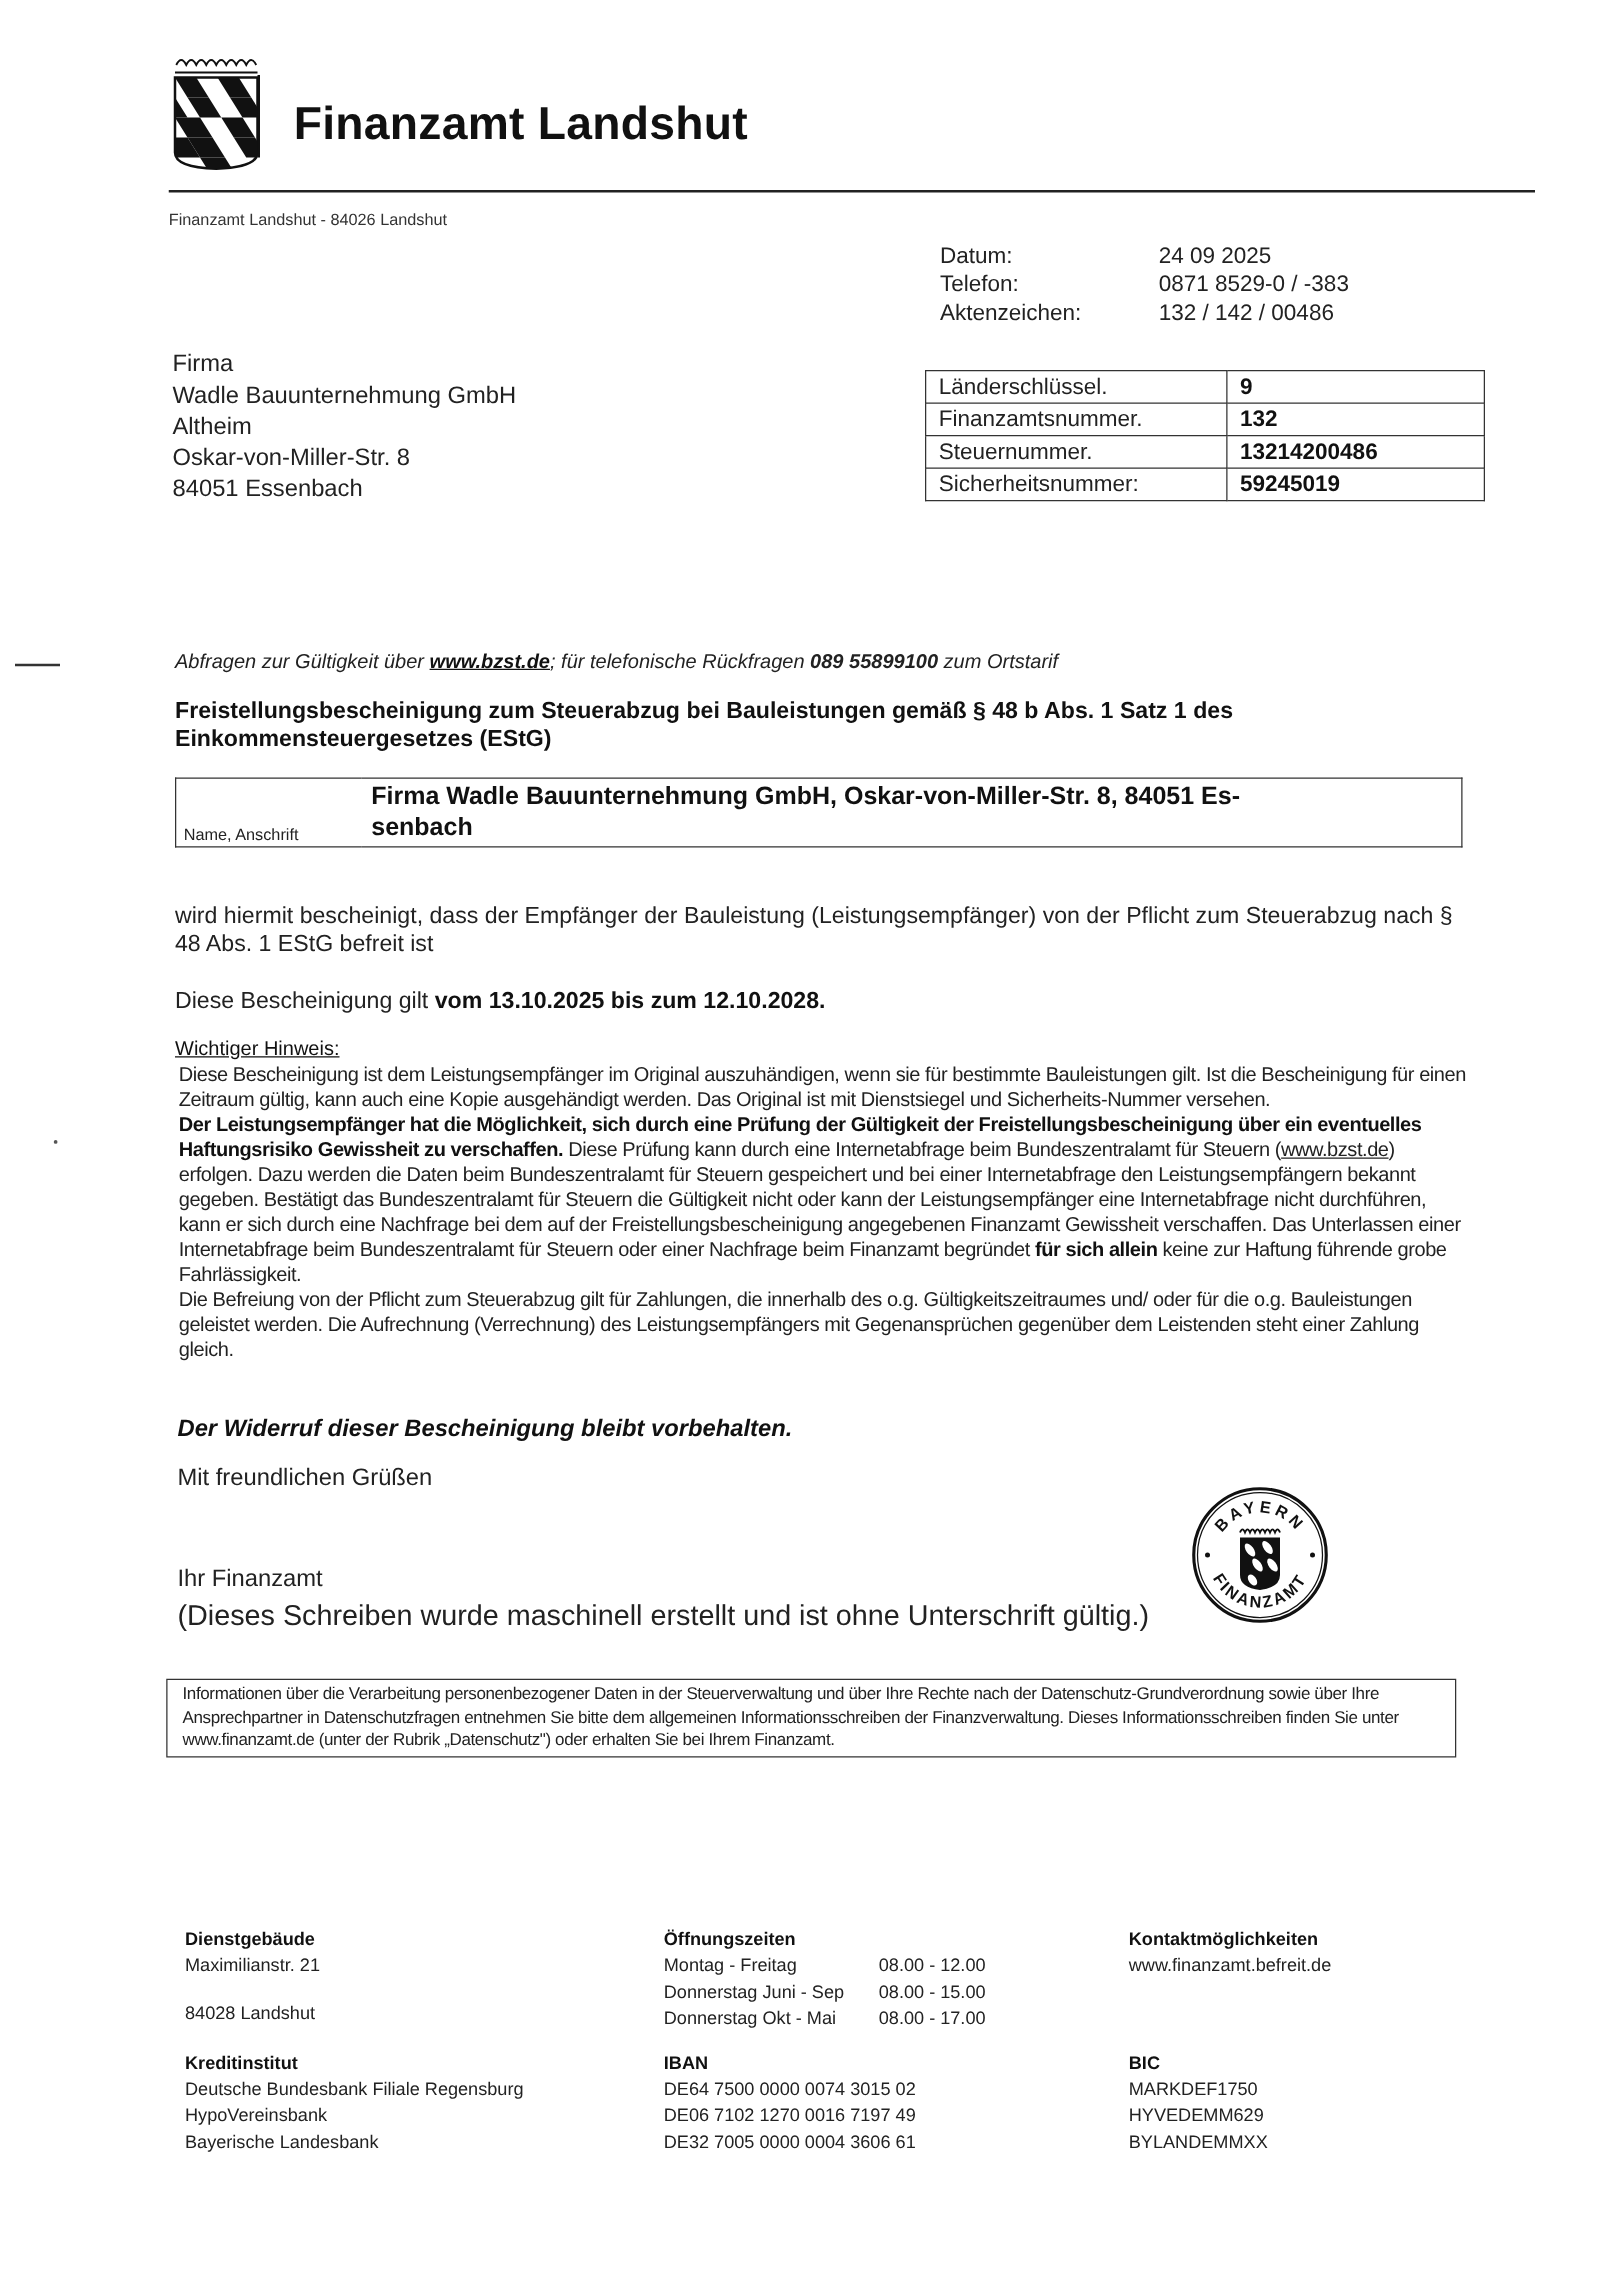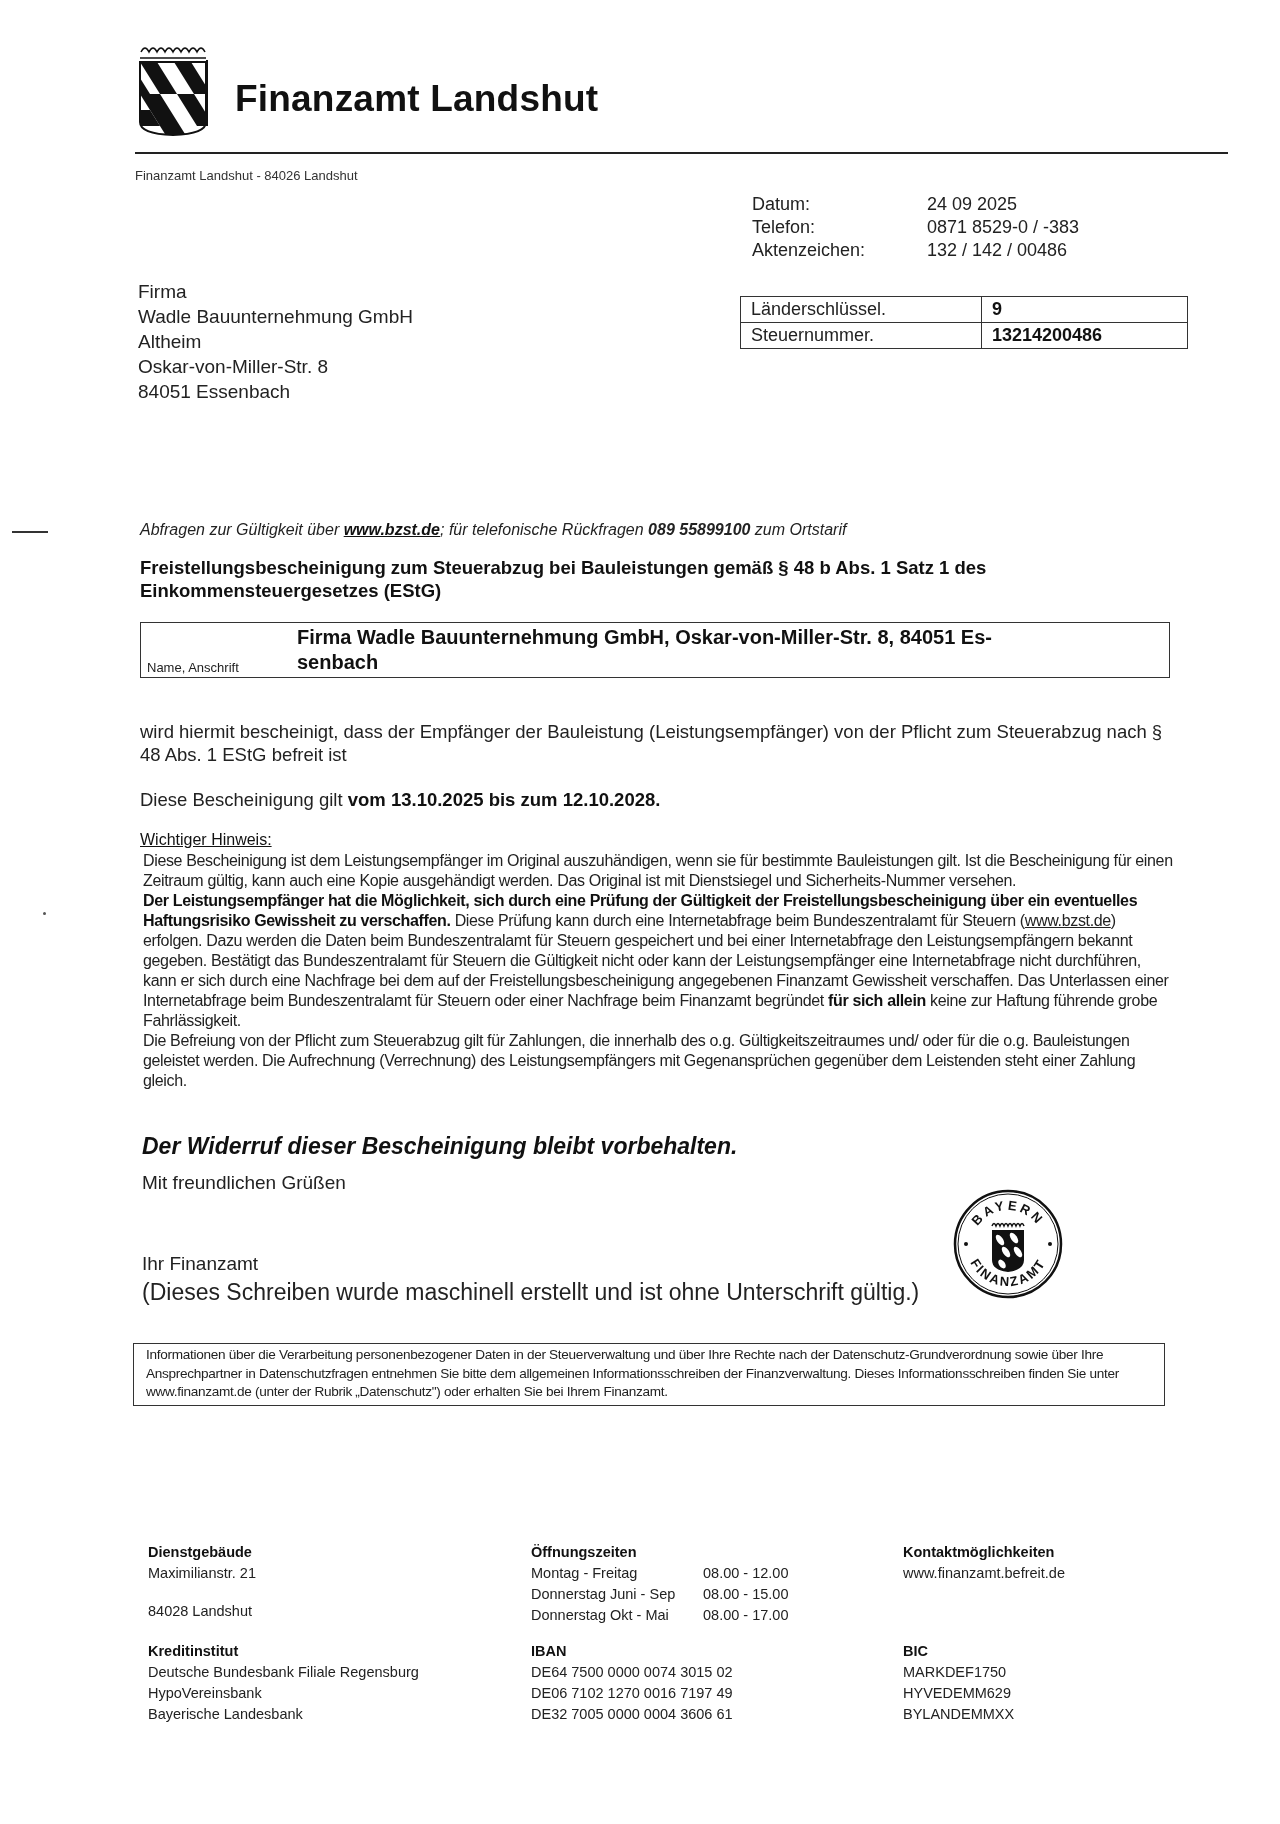--- a/index.html
+++ b/index.html
@@ -48,21 +48,21 @@
 
     .body1 { left: 140px; top: 720px; width: 1030px; font-size: 18.5px; line-height: 23px; color: #222; }
     .validity { left: 140px; top: 789px; font-size: 18.5px; color: #222; }
     .validity b { font-weight: bold; color: #111; }
 
     .hint-head { left: 140px; top: 831px; font-size: 16px; font-weight: normal; text-decoration: underline; color: #111; }
     .hint { left: 143px; top: 851px; width: 1032px; font-size: 16px; line-height: 20px; color: #222; letter-spacing: -0.35px; }
     .hint p { margin: 0; }
     .hint b { font-weight: bold; color: #111; }
 
-    .revoke { left: 142px; top: 1133px; font-size: 23px; font-weight: bold; font-style: italic; color: #111; }
+    .revoke { left: 142px; top: 1133px; font-size: 19px; font-weight: bold; font-style: italic; color: #111; }
     .greet { left: 142px; top: 1172px; font-size: 19px; color: #222; }
     .your-office { left: 142px; top: 1253px; font-size: 19px; color: #222; }
     .machine { left: 142px; top: 1279px; font-size: 23px; color: #222; }
 
     .stamp { left: 952px; top: 1188px; width: 112px; height: 112px; }
 
     
     .privacy { left: 133px; top: 1343px; width: 1032px; border: 1.5px solid #333; padding: 2px 12px 3px 12px; box-sizing: border-box; }
     .privacy .h { font-size: 13.6px; font-weight: bold; color: #111; }
     .privacy .t { font-size: 13.6px; line-height: 18.5px; color: #222; letter-spacing: -0.3px; }
@@ -127,22 +127,30 @@
   <div>84051 Essenbach</div>
 </div>
 
 <table class="abs idtable">
   <tbody>
       <tr>
     <td class="k">Länderschlüssel.</td>
     <td class="v">9</td>
   </tr>
   <tr>
+    <td class="k">Finanzamtsnummer.</td>
+    <td class="v">132</td>
+  </tr>
+  <tr>
     <td class="k">Steuernummer.</td>
     <td class="v">13214200486</td>
+  </tr>
+  <tr>
+    <td class="k">Sicherheitsnummer:</td>
+    <td class="v">59245019</td>
   </tr>
 </tbody>
   </table>
 
 <div class="abs margin-mark"></div>
 <div class="abs dot" style="left:43px; top:912px;"></div>
 
 <div class="abs inquiry">
   <span>Abfragen zur Gültigkeit über </span><a>www.bzst.de</a><span>; für telefonische Rückfragen </span><b>089 55899100</b><span> zum Ortstarif</span>
 </div>

